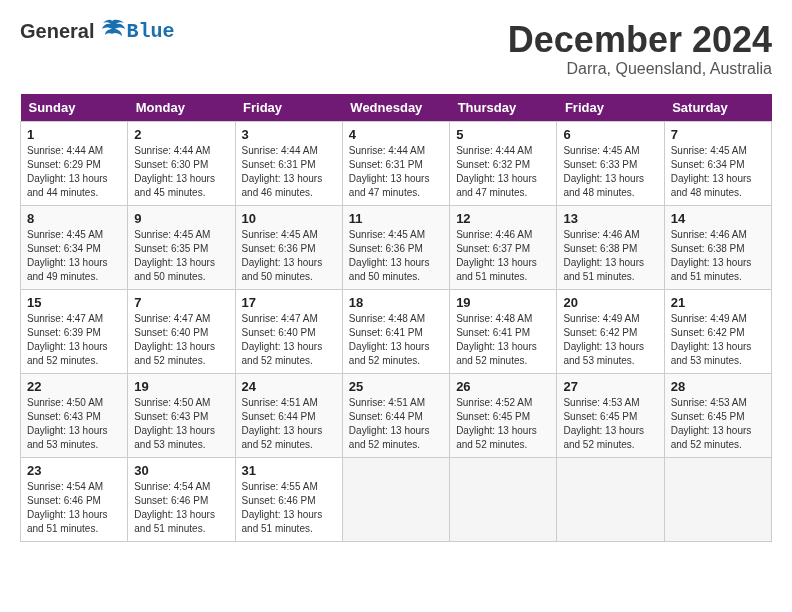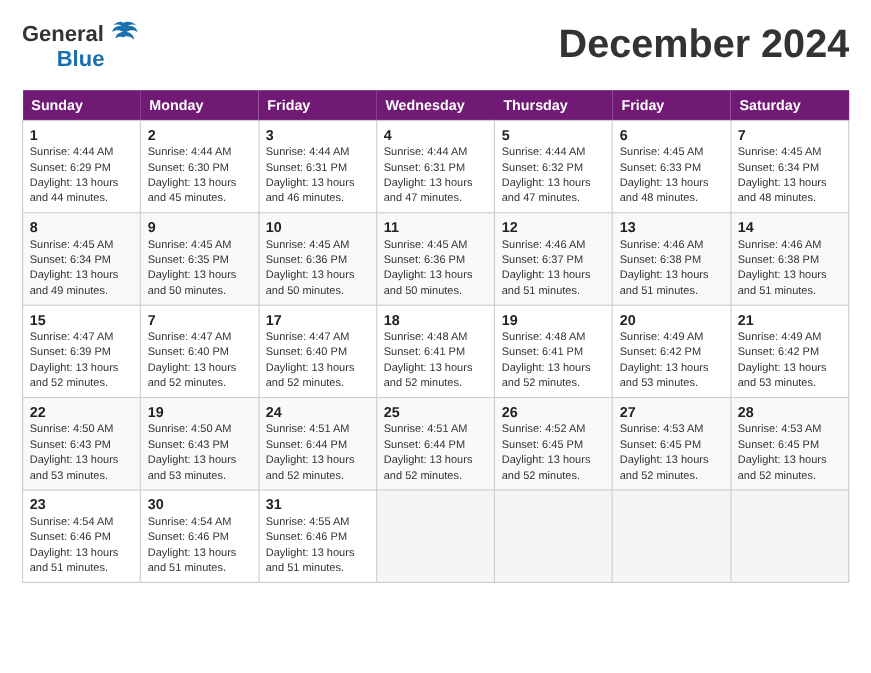--- a/index.html
+++ b/index.html
@@ -63,36 +63,37 @@
     .day-info {
       color: #333;
       line-height: 1.4;
       font-size: 10px;
     }
     .empty-cell {
       background: #f5f5f5 !important;
     }
     .logo-wrapper {
       display: flex;
-      flex-direction: column;
-      align-items: center;
+      flex-direction: row;
+      align-items: flex-start;
     }
     .logo-line1 {
       display: flex;
       align-items: center;
     }
     .logo-general {
       font-size: 20px;
       font-weight: bold;
       color: #333;
     }
     .logo-blue {
       font-size: 20px;
       font-weight: bold;
       color: #1a6faf;
+      font-family: Liberation Mono, monospace;
     }
     .logo-bird {
       margin-left: 4px;
       margin-top: -6px;
     }
   </style>
 </head>
 <body>
 
 <div class="header">
@@ -100,20 +101,21 @@
     <div class="logo-line1">
       <span class="logo-general">General</span>
       <svg class="logo-bird" width="28" height="20" viewBox="0 0 28 20">
         <path d="M14 2 C16 0, 22 0, 26 4 C24 3, 20 3, 18 5 C22 4, 26 6, 27 10 C24 8, 20 8, 17 10 C20 10, 24 13, 24 17 C21 14, 16 13, 14 15 C14 15, 10 13, 7 16 C7 12, 11 10, 14 10 C11 8, 7 8, 4 10 C5 6, 9 4, 13 5 C11 3, 7 3, 5 4 C9 0, 13 0, 14 2Z" fill="#1a6faf"></path>
       </svg>
     </div>
     <span class="logo-blue" style="margin-left:0; color:#1a6faf; font-size:20px; font-weight:bold;">Blue</span>
   </div>
   <div class="title-block">
     <div class="month-title">December 2024</div>
+    <div class="location">Darra, Queensland, Australia</div>
   </div>
 </div>
 
 <table class="calendar">
   <thead>
     <tr>
       <th>Sunday</th>
       <th>Monday</th>
       <th>Friday</th>
       <th>Wednesday</th>

